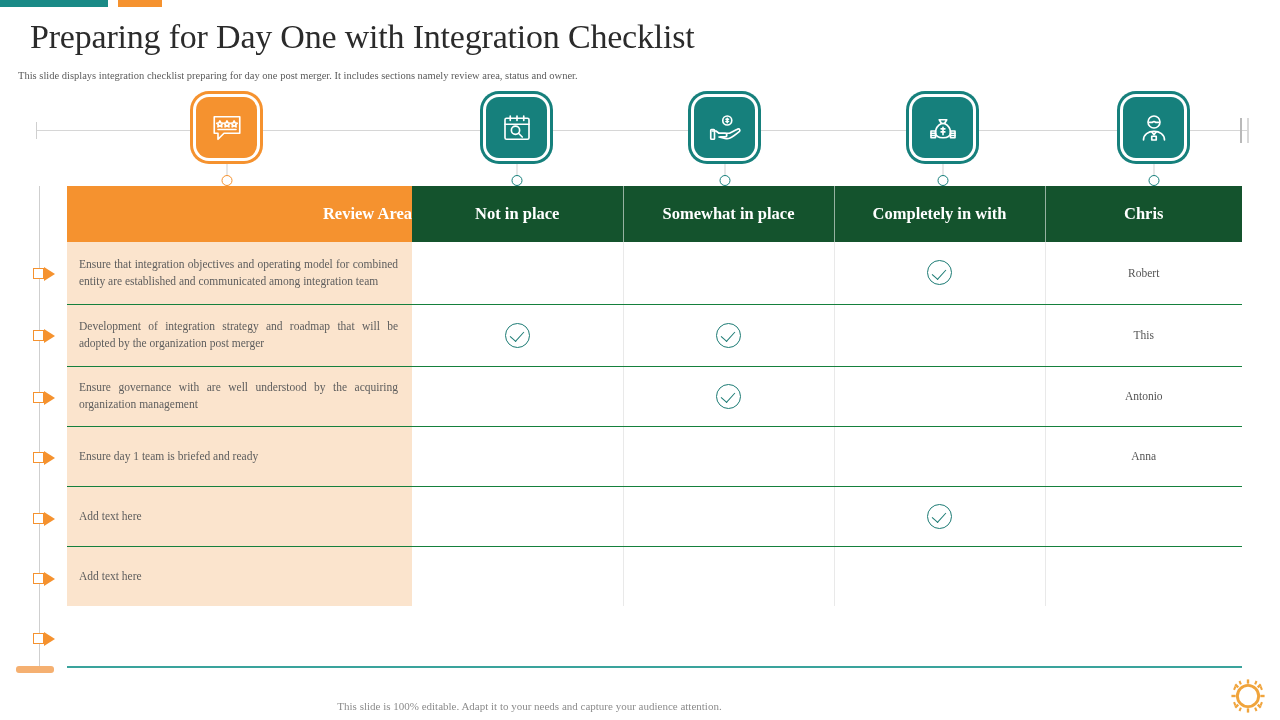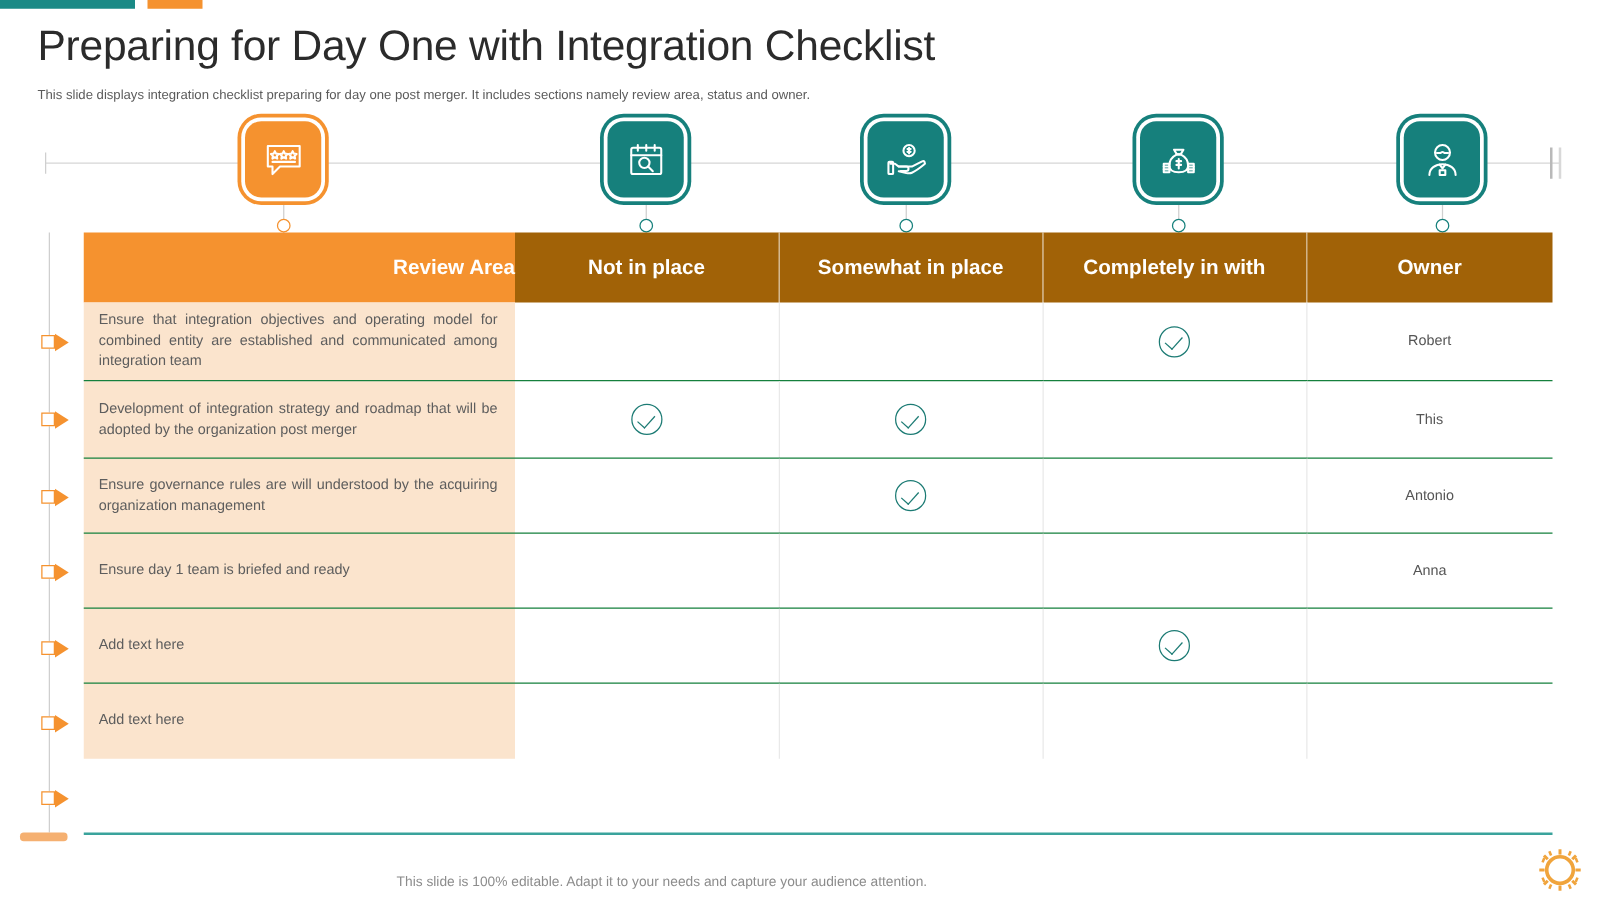--- a/index.html
+++ b/index.html
@@ -6,40 +6,41 @@
   html, body {
     width: 1280px; height: 720px;
     background: #ffffff;
     font-family: "Liberation Sans", sans-serif;
     overflow: hidden;
   }
   #slide {
     position: relative;
     width: 1280px; height: 720px;
     background: #ffffff;
+    font-family: Liberation Serif, serif;
   }
 
   
   .topbar-teal {
     position: absolute; left: 0; top: 0;
     width: 108px; height: 7px; background: #1a8a86;
   }
   .topbar-orange {
     position: absolute; left: 118px; top: 0;
     width: 44px; height: 7px; background: #f5922f;
   }
 
   
   .title {
     position: absolute; left: 30px; top: 18px;
     font-size: 34px; font-weight: 400; color: #2b2b2b;
     letter-spacing: -0.2px; white-space: nowrap;
   }
   .subtitle {
-    position: absolute; left: 30px; top: 70px;
+    position: absolute; left: 18px; top: 70px;
     font-size: 10.5px; color: #5b5b5b; white-space: nowrap;
   }
 
   
   .tl-line {
     position: absolute; left: 36px; top: 130px;
     width: 1212px; height: 1px; background: #d6d6d6;
   }
   .tl-cap-left {
     position: absolute; left: 36px; top: 122px;
@@ -88,21 +89,21 @@
   .table th {
     height: 56px;
     font-size: 16.5px; font-weight: bold; color: #ffffff;
     text-align: center; vertical-align: middle;
     border-right: 1px solid rgba(255,255,255,.55);
   }
   .table th.th-review {
     background: #f5922f; text-align: right; padding-left: 13px;
     border-right: none;
   }
-  .table th.th-status { background: #a16207; }
+  .table th.th-status { background: #14532d; }
   .table th:last-child { border-right: none; }
 
   .table td {
     height: 60px; vertical-align: middle;
     border-bottom: 1px solid #15803d;
     border-right: 1px solid #e9e9e9;
   }
   .table td:last-child { border-right: none; }
   .table tr:last-child td { border-bottom: none; }
 
@@ -299,40 +300,40 @@
         <col style="width:211px">
         <col style="width:211px">
         <col style="width:197px">
     </colgroup>
     <thead>
       <tr>
         <th class="th-review">Review Area</th>
         <th class="th-status">Not in place</th>
         <th class="th-status">Somewhat in place</th>
         <th class="th-status">Completely in with</th>
-        <th class="th-status">Owner</th>
+        <th class="th-status">Chris</th>
       </tr>
     </thead>
     <tbody id="table-body">
         <tr>
           <td class="cell-review" style="height: 62px;">Ensure that integration objectives and operating model for combined entity are established and communicated among integration team</td>
           <td class="cell-check"></td>
           <td class="cell-check"></td>
           <td class="cell-check"><span class="check"></span></td>
           <td class="cell-owner">Robert</td>
         </tr>
         <tr>
           <td class="cell-review" style="height: 62px;">Development  of integration strategy and roadmap that will be adopted by the organization post merger</td>
           <td class="cell-check"><span class="check"></span></td>
           <td class="cell-check"><span class="check"></span></td>
           <td class="cell-check"></td>
           <td class="cell-owner">This</td>
         </tr>
         <tr>
-          <td class="cell-review" style="height: 60px;">Ensure governance rules are will understood by the acquiring organization management</td>
+          <td class="cell-review" style="height: 60px;">Ensure governance with are well understood by the acquiring organization management</td>
           <td class="cell-check"></td>
           <td class="cell-check"><span class="check"></span></td>
           <td class="cell-check"></td>
           <td class="cell-owner">Antonio</td>
         </tr>
         <tr>
           <td class="cell-review" style="height: 60px;">Ensure day 1 team is briefed and ready</td>
           <td class="cell-check"></td>
           <td class="cell-check"></td>
           <td class="cell-check"></td>

